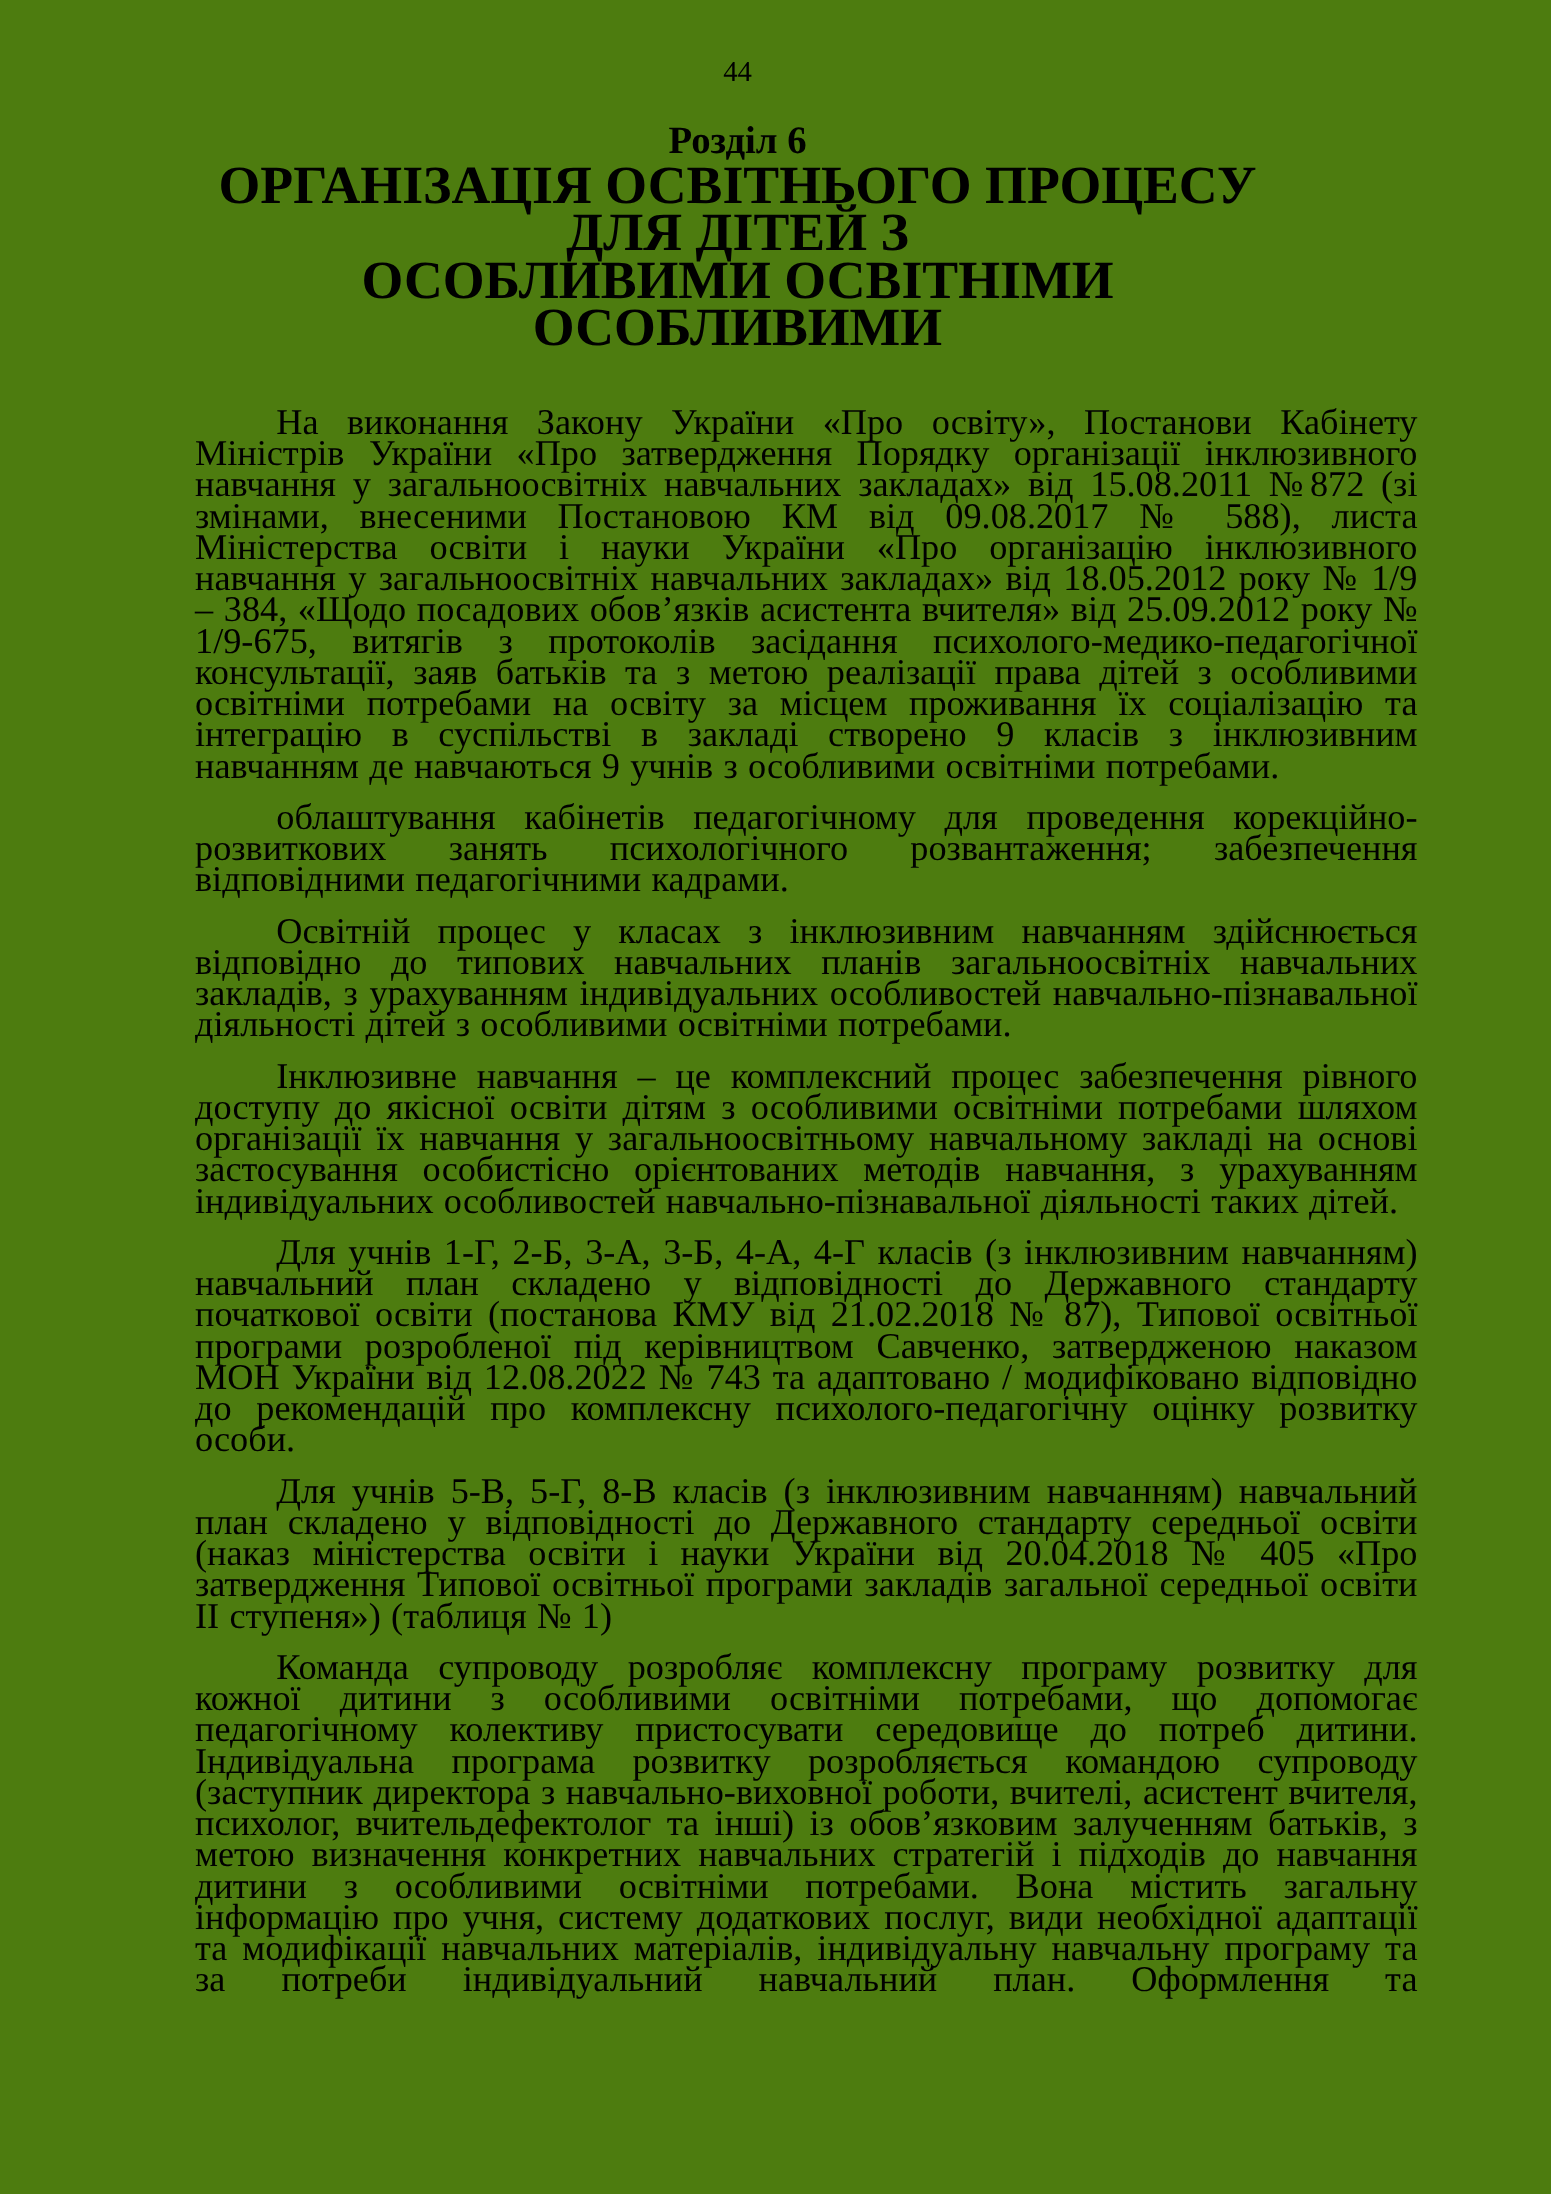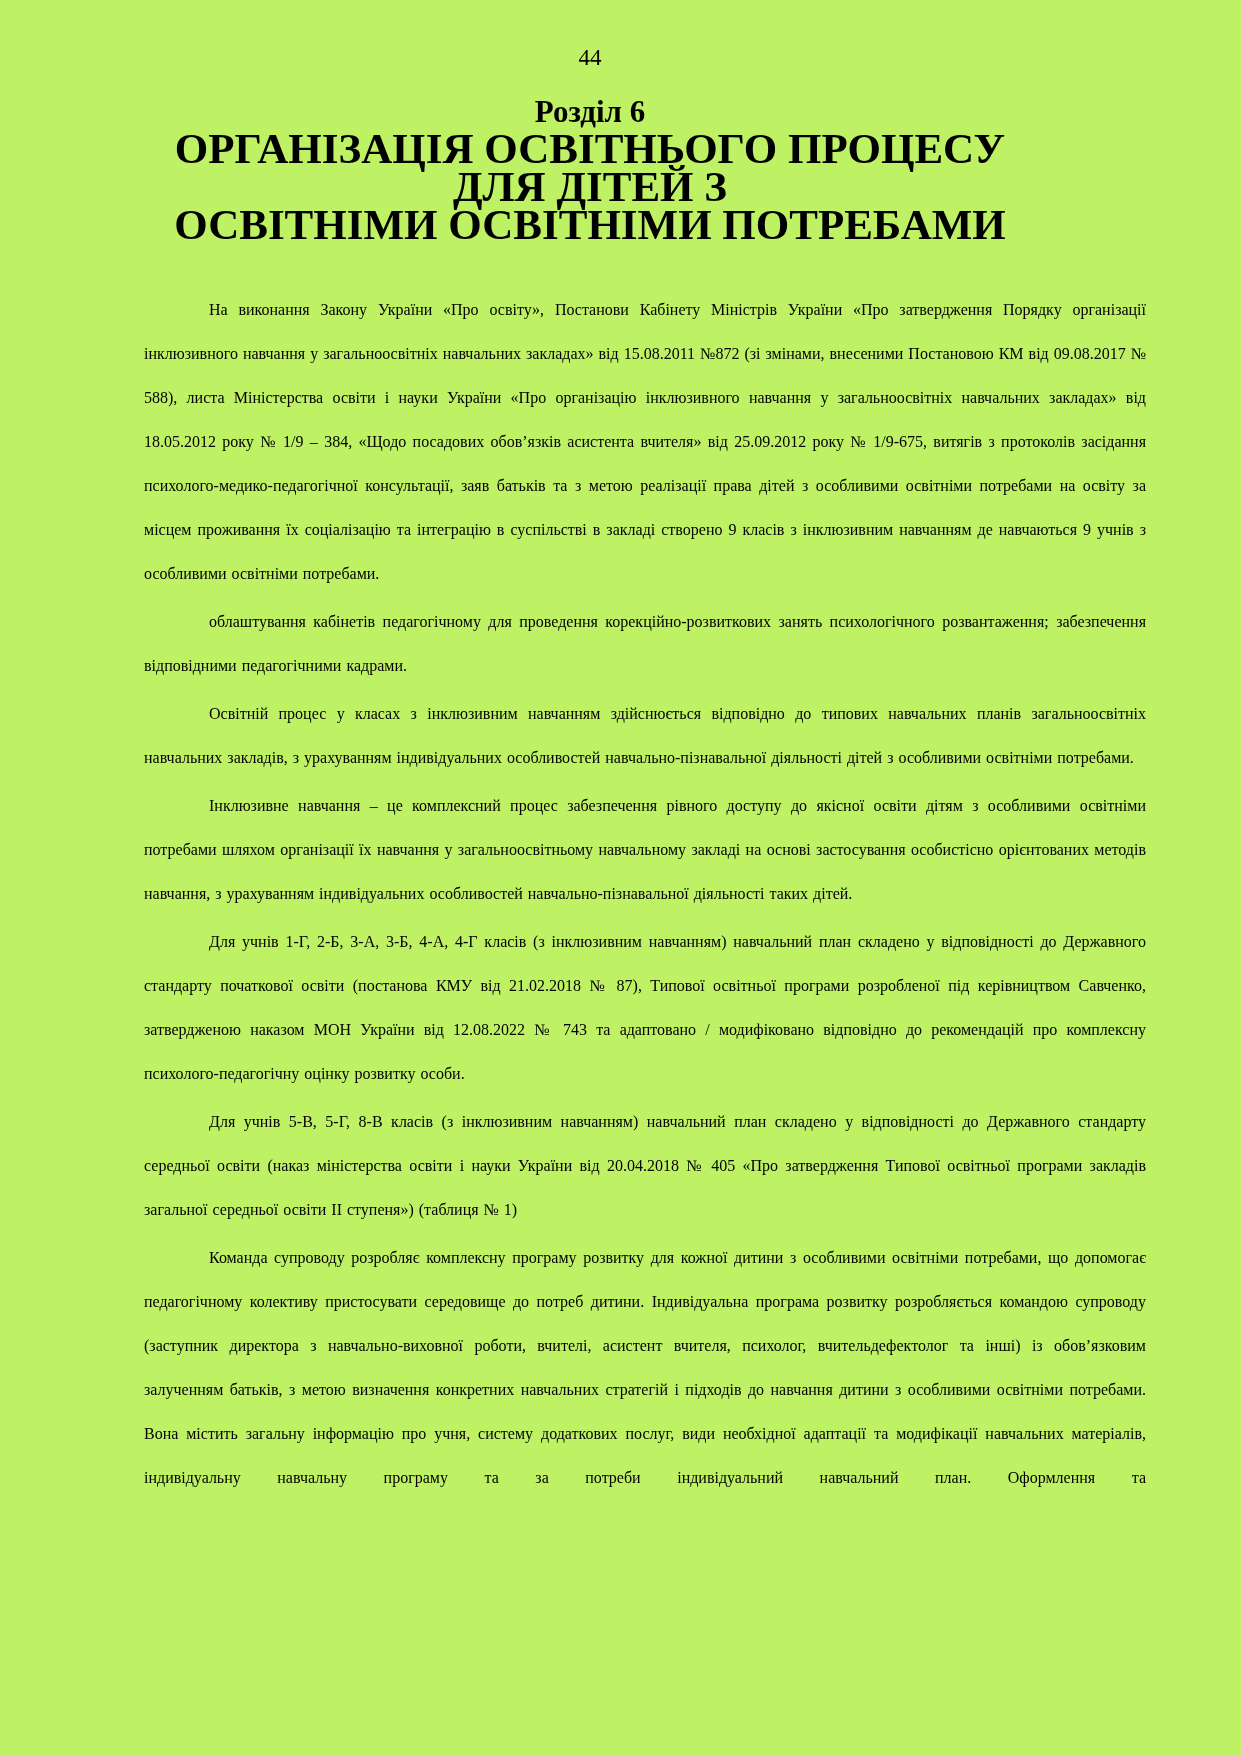--- a/index.html
+++ b/index.html
@@ -5,21 +5,21 @@
   html, body {
     margin: 0;
     padding: 0;
     background: #e8e8e8;
   }
   .page {
     position: relative;
     width: 1241px;
     height: 1755px;
     margin: 0 auto;
-    background: #bef264;
+    background: #4d7c0f;
     color: #000000;
     font-family: "Liberation Serif", "DejaVu Serif", serif;
     overflow: hidden;
     box-sizing: border-box;
     padding: 44px 91px 0 140px;
   }
   .center-block {
     margin-right: 110px; 
     text-align: center;
   }
@@ -35,43 +35,43 @@
   }
   .chapter-title {
     font-size: 43px;
     font-weight: bold;
     line-height: 38px;
   }
   .doc-body {
     margin-top: 44px;
   }
   .doc-body p {
-    margin: 4px;
-    font-size: 16px;
-    line-height: 44px;
+    margin: 16px;
+    font-size: 29px;
+    line-height: 25px;
     text-align: justify;
     text-indent: 65px;
     word-spacing: 1px;
   }
   .doc-body p.justify-last {
     text-align-last: justify;
   }
 </style>
 </head>
 <body>
 
 <div class="page">
 
   <div class="center-block page-number">44</div>
 
   <div class="center-block chapter-heading">Розділ 6</div>
 
   <div class="center-block chapter-title">
     <div>ОРГАНІЗАЦІЯ ОСВІТНЬОГО ПРОЦЕСУ ДЛЯ ДІТЕЙ З</div>
-    <div>ОСВІТНІМИ ОСВІТНІМИ ПОТРЕБАМИ</div>
+    <div>ОСОБЛИВИМИ ОСВІТНІМИ ОСОБЛИВИМИ</div>
   </div>
 
   <div class="doc-body">
     <p>На виконання Закону України «Про освіту», Постанови Кабінету Міністрів України «Про затвердження Порядку організації інклюзивного навчання у загальноосвітніх навчальних закладах» від 15.08.2011 №872 (зі змінами, внесеними Постановою КМ від 09.08.2017 № 588), листа Міністерства освіти і науки України «Про організацію інклюзивного навчання у загальноосвітніх навчальних закладах» від 18.05.2012 року № 1/9 – 384, «Щодо посадових обов’язків асистента вчителя» від 25.09.2012 року № 1/9-675, витягів з протоколів засідання психолого-медико-педагогічної консультації, заяв батьків та з метою реалізації права дітей з особливими освітніми потребами на освіту за місцем проживання їх соціалізацію та інтеграцію в суспільстві в закладі створено 9 класів з інклюзивним навчанням де навчаються 9 учнів з особливими освітніми потребами.</p>
     <p>облаштування кабінетів педагогічному для проведення корекційно-розвиткових занять психологічного розвантаження; забезпечення відповідними педагогічними кадрами.</p>
     <p>Освітній процес у класах з інклюзивним навчанням здійснюється відповідно до типових навчальних планів загальноосвітніх навчальних закладів, з урахуванням індивідуальних особливостей навчально-пізнавальної діяльності дітей з особливими освітніми потребами.</p>
     <p>Інклюзивне навчання – це комплексний процес забезпечення рівного доступу до якісної освіти дітям з особливими освітніми потребами шляхом організації їх навчання у загальноосвітньому навчальному закладі на основі застосування особистісно орієнтованих методів навчання, з урахуванням індивідуальних особливостей навчально-пізнавальної діяльності таких дітей.</p>
     <p>Для учнів 1-Г, 2-Б, 3-А, 3-Б, 4-А, 4-Г класів (з інклюзивним навчанням) навчальний план складено у відповідності до Державного стандарту початкової освіти (постанова КМУ від 21.02.2018 № 87), Типової освітньої програми розробленої під керівництвом Савченко, затвердженою наказом МОН України від 12.08.2022 № 743 та адаптовано / модифіковано відповідно до рекомендацій про комплексну психолого-педагогічну оцінку розвитку особи.</p>
     <p>Для учнів 5-В, 5-Г, 8-В класів (з інклюзивним навчанням) навчальний план складено у відповідності до Державного стандарту середньої освіти (наказ міністерства освіти і науки України від 20.04.2018 № 405 «Про затвердження Типової освітньої програми закладів загальної середньої освіти ІІ ступеня») (таблиця № 1)</p>
     <p class="justify-last">Команда супроводу розробляє комплексну програму розвитку для кожної дитини з особливими освітніми потребами, що допомогає педагогічному колективу пристосувати середовище до потреб дитини. Індивідуальна програма розвитку розробляється командою супроводу (заступник директора з навчально-виховної роботи, вчителі, асистент вчителя, психолог, вчительдефектолог та інші) із обов’язковим залученням батьків, з метою визначення конкретних навчальних стратегій і підходів до навчання дитини з особливими освітніми потребами. Вона містить загальну інформацію про учня, систему додаткових послуг, види необхідної адаптації та модифікації навчальних матеріалів, індивідуальну навчальну програму та за потреби індивідуальний навчальний план. Оформлення та</p>

